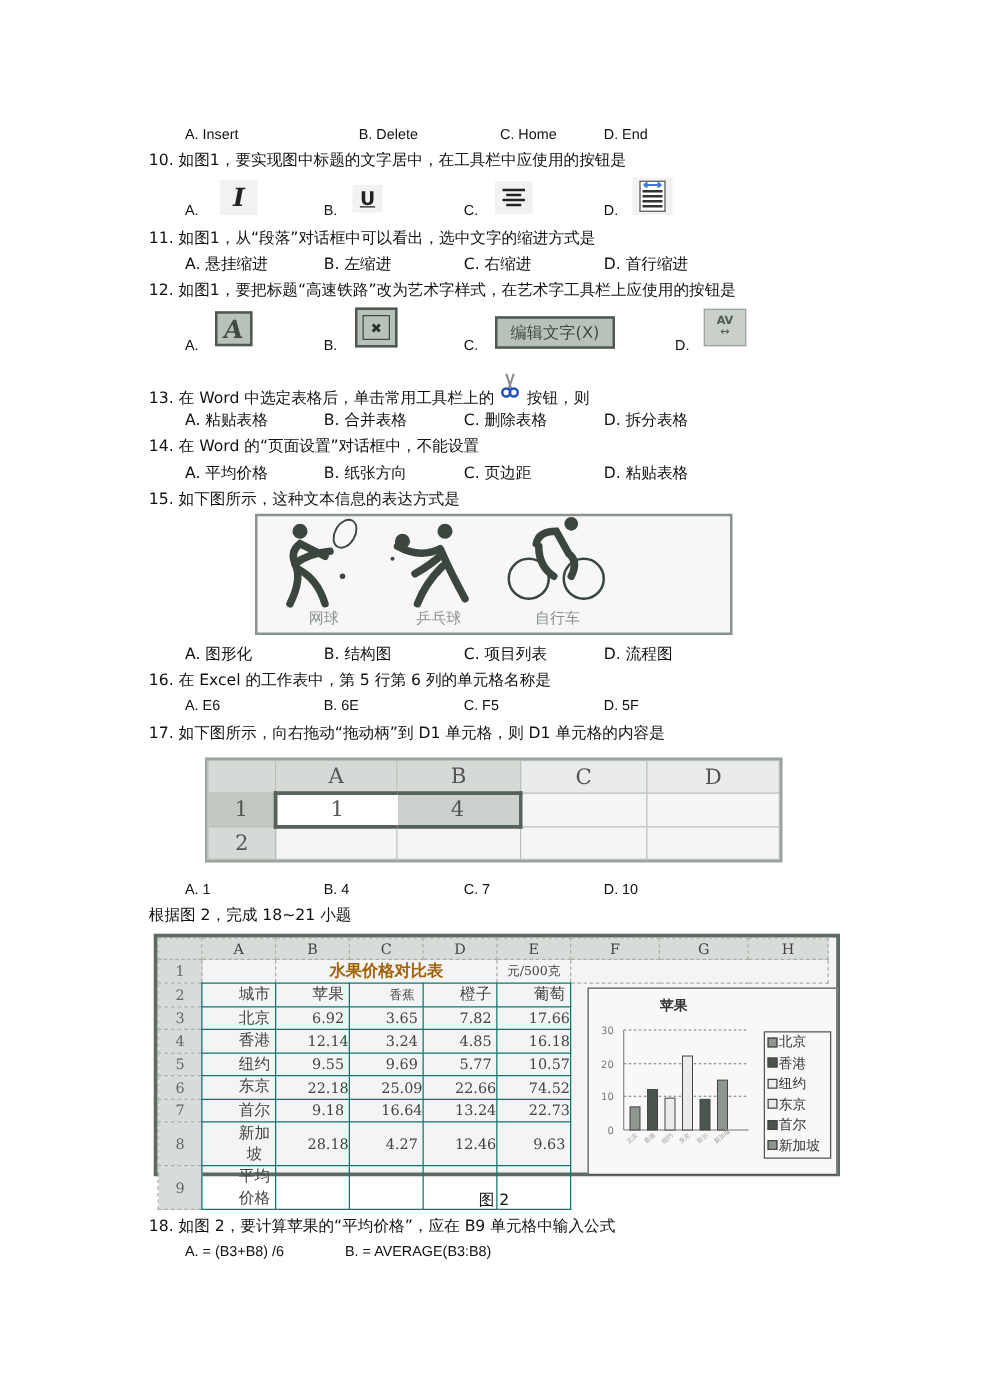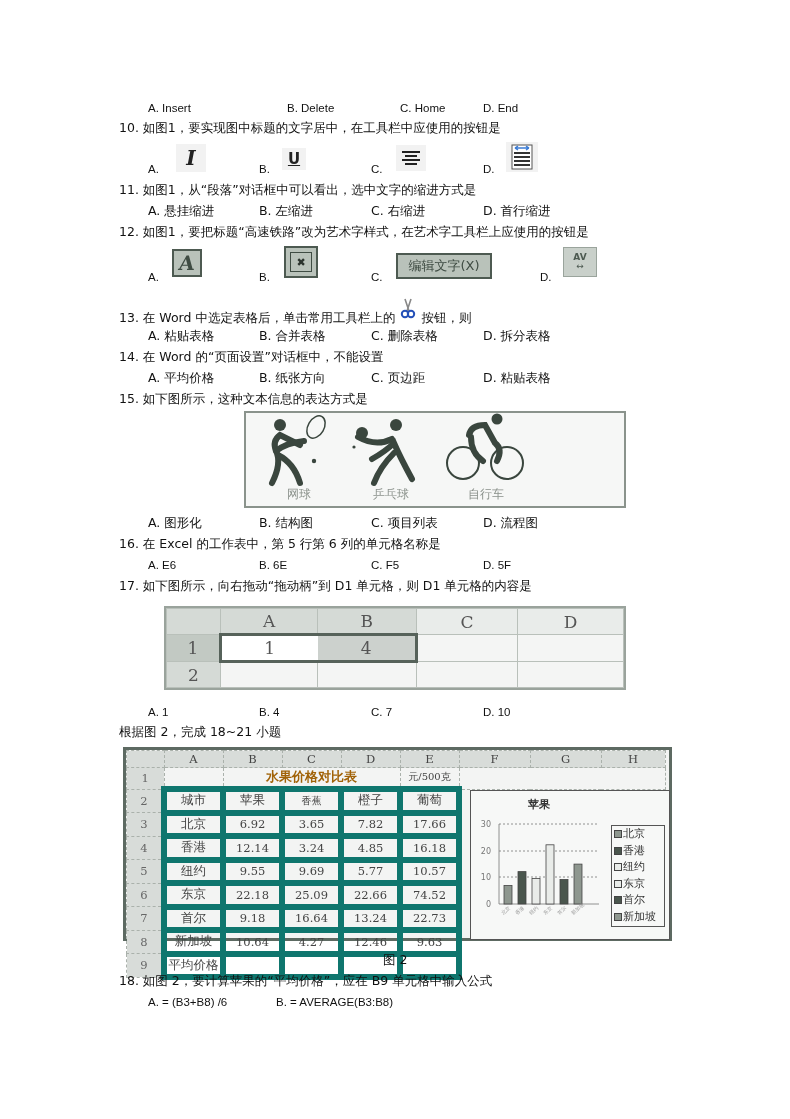--- a/index.html
+++ b/index.html
@@ -8,36 +8,36 @@
   .line{position:absolute;font-size:12.5px;line-height:16px;white-space:nowrap;}
   .opt{position:absolute;font-size:12.5px;line-height:16px;white-space:nowrap;}
   .mono{font-family:Liberation Sans, sans-serif;font-size:11.5px;}
   .icon{position:absolute;display:flex;align-items:center;justify-content:center;}
   
   .tb{background:#f2f2f2;}
   
   .wa{background:#b9c2ba;border:2px solid #4d5a51;box-sizing:border-box;}
   
   .picto{position:absolute;left:204px;top:411px;width:382px;height:97px;
-         border:2px solid #8a938c;background:#f6f7f6;box-sizing:border-box;margin-left:40px;}
+         border:2px solid #8a938c;background:#f6f7f6;box-sizing:border-box;}
   .picto .sp{position:absolute;top:0;width:90px;height:95px;}
   .picto .lbl{position:absolute;bottom:5px;left:0;width:100%;text-align:center;font-size:12px;color:#8b928c;}
   
   .xl{position:absolute;left:164px;top:606px;width:462px;height:84px;border:2px solid #9aa39c;box-sizing:border-box;background:#f4f5f4;}
   .xl table{border-collapse:collapse;width:100%;height:100%;}
   .xl td{border:1px solid #b9c0ba;text-align:center;font-family:"DejaVu Serif","Liberation Serif",serif;font-size:17px;color:#555;}
   .xl .hd{background:#d5dad6;}
   .xl .rh{background:#d5dad6;width:50px;}
   
   .fig2{position:absolute;left:123px;top:747px;width:549px;height:194px;border:3px solid #5d6a62;box-sizing:border-box;background:#f3f4f3;}
   .fig2 table{position:absolute;left:0;top:0;border-collapse:collapse;}
   .fig2 td{border:1px dashed #aab1ab;font-family:"DejaVu Serif","Liberation Serif",serif;font-size:11.5px;text-align:center;color:#444;height:17.5px;padding:0;}
   .fig2 .colh td{background:#d8dcd9;height:16px;}
   .fig2 .rn{background:#d8dcd9;width:34px;color:#666;}
-  .fig2 .sol{border:6px solid #0f766e;}
+  .fig2 .sol{border:1px solid #0f766e;padding-left:25px;}
   .chart{position:absolute;left:344px;top:40px;width:198px;height:148px;border:1px solid #555;background:#f7f8f7;}
   .legend{position:absolute;left:140px;top:34px;width:54px;height:102px;border:1px solid #555;font-size:11px;color:#333;line-height:16.5px;padding-left:2px;box-sizing:border-box;}
   .legend .sw{display:inline-block;width:6px;height:6px;border:1px solid #444;margin-right:1px;vertical-align:middle;}
 </style>
 </head>
 <body>
 
 <div class="opt mono" style="left:148px;top:100px">A. Insert</div>
 <div class="opt mono" style="left:287px;top:100px">B. Delete</div>
 <div class="opt mono" style="left:400px;top:100px">C. Home</div>
@@ -274,21 +274,21 @@
       <td class="rn">7</td>
       <td class="sol" style="font-size:12.5px">首尔</td>
       <td class="sol">9.18</td>
       <td class="sol">16.64</td>
       <td class="sol">13.24</td>
       <td class="sol">22.73</td>
     </tr>
     <tr>
       <td class="rn">8</td>
       <td class="sol" style="font-size:12.5px">新加坡</td>
-      <td class="sol">10.64</td>
+      <td class="sol">28.18</td>
       <td class="sol">4.27</td>
       <td class="sol">12.46</td>
       <td class="sol">9.63</td>
     </tr>
     <tr>
       <td class="rn">9</td>
       <td class="sol" style="font-size:12.5px">平均价格</td>
       <td class="sol"></td>
       <td class="sol"></td>
       <td class="sol"></td>

